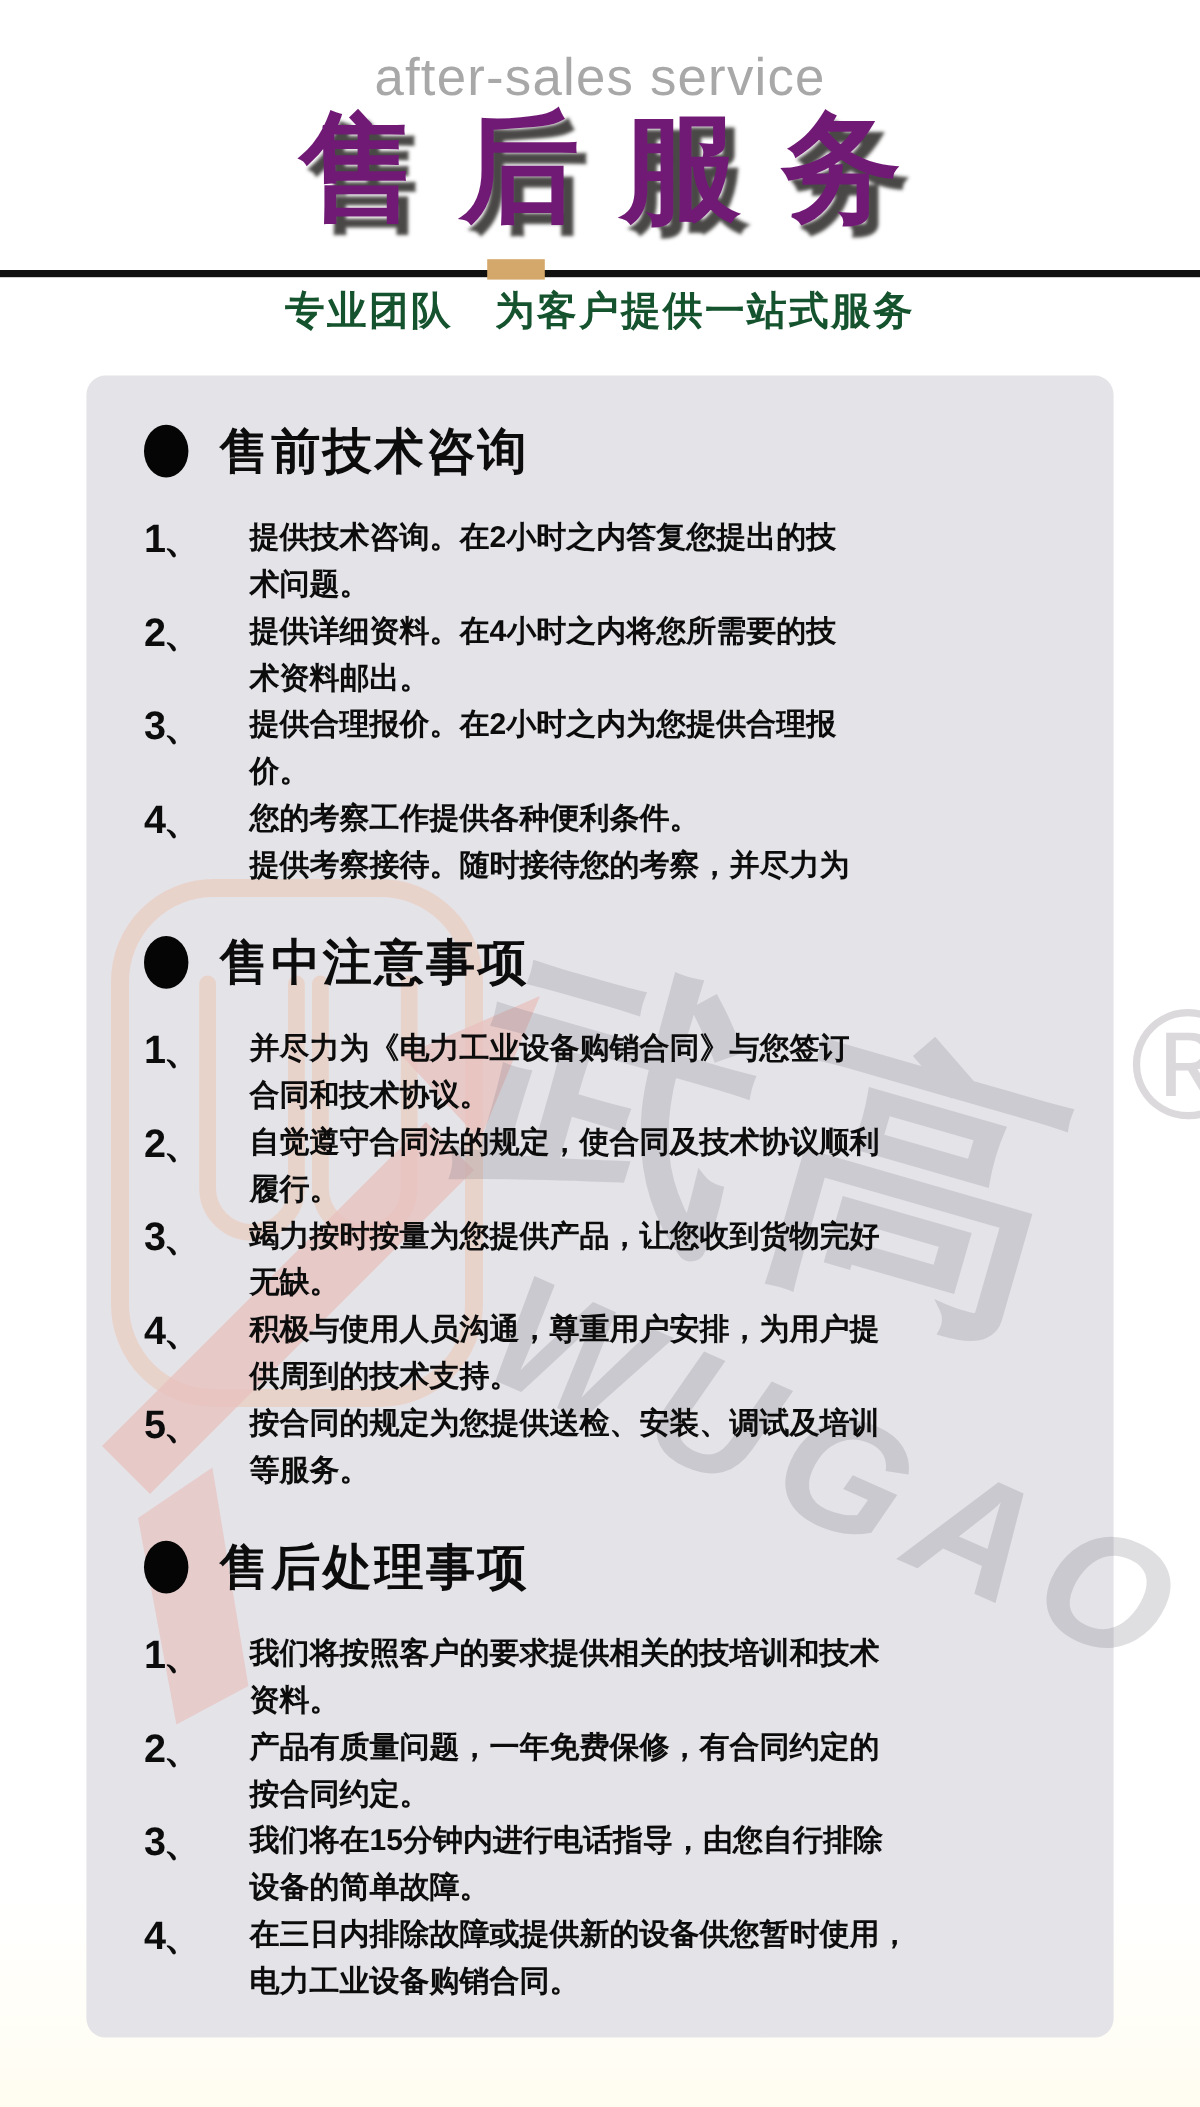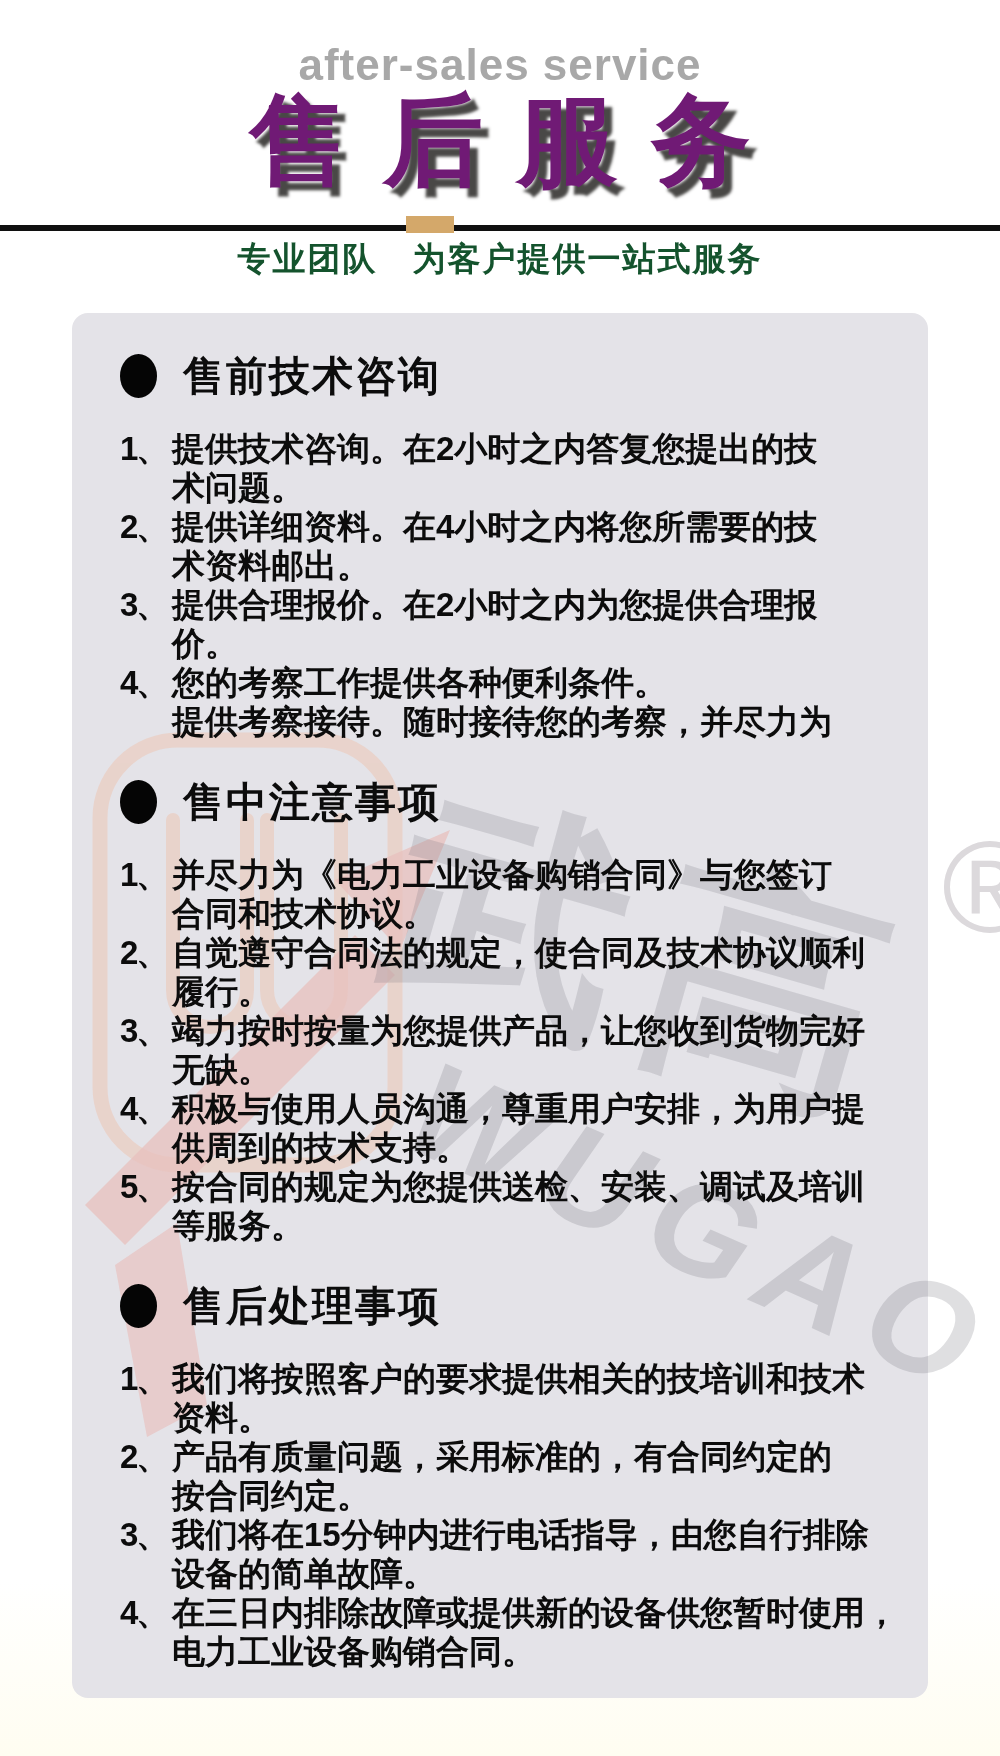--- a/index.html
+++ b/index.html
@@ -5,21 +5,21 @@
   html,body{margin:0;padding:0;}
   body{
     width:1000px;height:1756px;position:relative;overflow:hidden;
     background:linear-gradient(180deg,#ffffff 0%,#ffffff 90%,#fffdf1 100%);
     font-family:"Liberation Sans",sans-serif;
     -webkit-font-smoothing:antialiased;
   }
   
   .title-en{
     position:absolute;top:40px;left:0;width:100%;
-    text-align:center;font-size:44px;font-weight:700;
+    text-align:center;font-size:44px;font-weight:400;
     color:#a8a8a8;letter-spacing:1px;
   }
   .title-cn{
     position:absolute;top:88px;left:0;width:100%;
     text-align:center;font-size:100px;line-height:1.05;font-weight:700;
     color:#701a75;letter-spacing:.34em;text-indent:.34em;
     text-shadow:8px 9px 3px rgba(58,56,54,.92);
     white-space:nowrap;
   }
   .divider{
@@ -63,21 +63,21 @@
     box-sizing:border-box;padding:40px 20px 0 48px;z-index:2;
     color:#0c0c0c;
   }
   .section + .section{margin-top:38px;}
   .section-heading{display:flex;align-items:center;gap:26px;margin-bottom:30px;height:46px;}
   .bullet{width:37px;height:44px;background:#050505;border-radius:50%;flex:none;}
   .section-title{font-size:41px;font-weight:900;letter-spacing:2px;white-space:nowrap;}
   .item{display:flex;align-items:flex-start;}
   .item-num{flex:none;width:52px;font-size:33px;font-weight:700;line-height:39px;letter-spacing:-2px;}
   .item-lines{flex:1;min-width:0;}
-  .line{font-size:33px;font-weight:700;line-height:39px;white-space:nowrap;}
+  .line{font-size:25px;font-weight:700;line-height:39px;white-space:nowrap;margin-left:36px;}
 </style>
 </head>
 <body>
 
 <div class="title-en">after-sales service</div>
 <div class="title-cn">售后服务</div>
 <div class="divider"></div>
 <div class="divider-accent"></div>
 <div class="subtitle">专业团队　为客户提供一站式服务</div>
 
@@ -182,21 +182,21 @@
         <div class="item">
           <div class="item-num">1、</div>
           <div class="item-lines">
             <div class="line">我们将按照客户的要求提供相关的技培训和技术</div>
             <div class="line">资料。</div>
           </div>
         </div>
         <div class="item">
           <div class="item-num">2、</div>
           <div class="item-lines">
-            <div class="line">产品有质量问题，采用标准的，有合同约定的</div>
+            <div class="line">产品有质量问题，一年免费保修，有合同约定的</div>
             <div class="line">按合同约定。</div>
           </div>
         </div>
         <div class="item">
           <div class="item-num">3、</div>
           <div class="item-lines">
             <div class="line">我们将在15分钟内进行电话指导，由您自行排除</div>
             <div class="line">设备的简单故障。</div>
           </div>
         </div>

